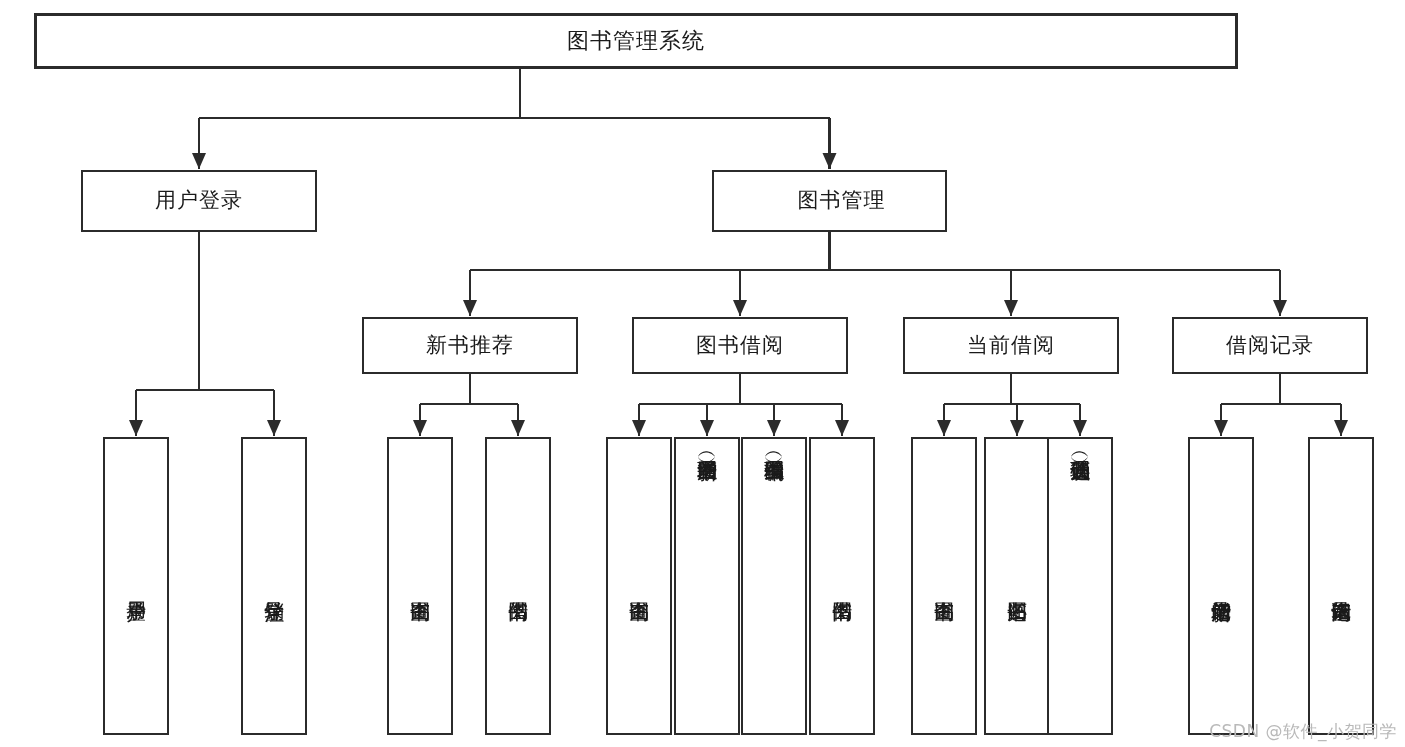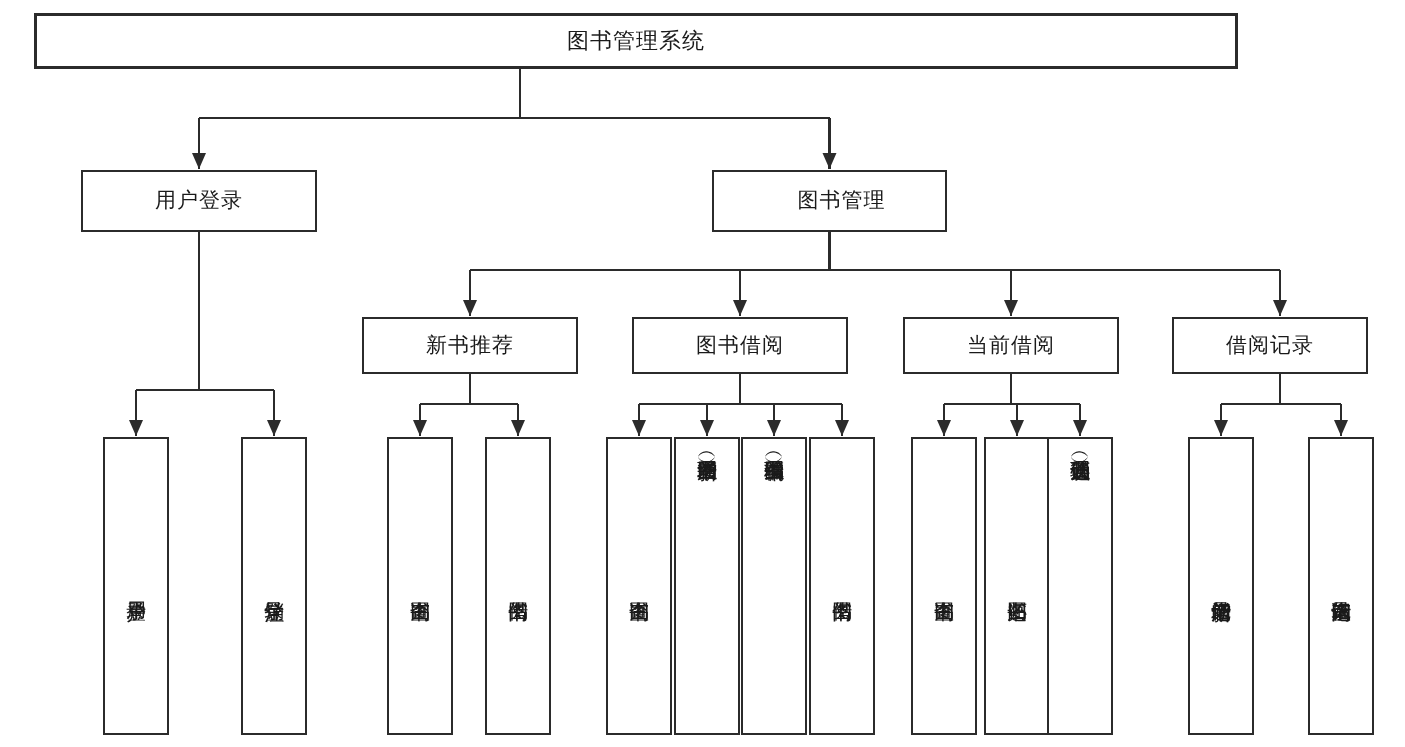--- a/index.html
+++ b/index.html
@@ -138,13 +138,14 @@
       <div class="leaf" style="left: 1047px; top: 437px; width: 66px; height: 298px;">
         <span class="leaf-label">确认归还（管理员）</span>
       </div>
       <div class="leaf mid" style="left: 1188px; top: 437px; width: 66px; height: 298px;">
         <span class="leaf-label">新增借阅记录</span>
       </div>
       <div class="leaf mid" style="left: 1308px; top: 437px; width: 66px; height: 298px;">
         <span class="leaf-label">查询借阅记录</span>
       </div>
     </div>
+  <div id="watermark">CSDN @软件_小贺同学</div>
 </div>
 
 </body></html>

